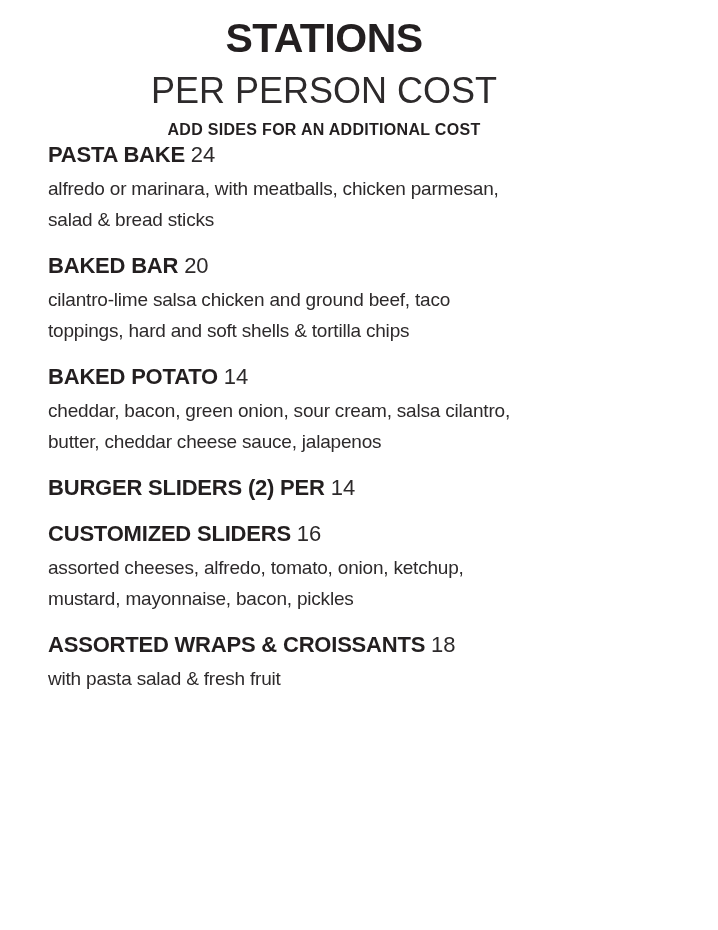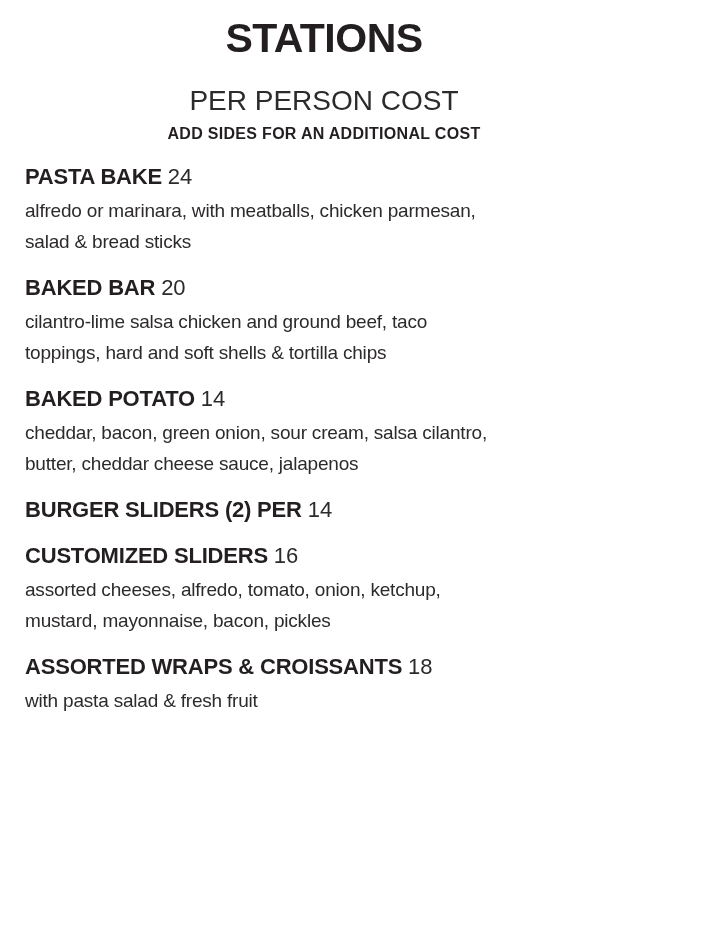--- a/index.html
+++ b/index.html
@@ -24,38 +24,37 @@
     padding-top: 16px;
   }
   .title {
     font-size: 41px;
     line-height: 44px;
     font-weight: 800;
     letter-spacing: -0.5px;
     color: #231f20;
   }
   .subtitle {
-    font-size: 28px;
+    font-size: 36px;
     line-height: 34px;
     font-weight: 400;
     letter-spacing: 0px;
-    margin-top: 24px;
+    margin-top: 14px;
     color: #2d2a2b;
   }
   .note {
     font-size: 16px;
     line-height: 20px;
     font-weight: 700;
     letter-spacing: 0.3px;
-    margin-top: 6px;
+    margin-top: 12px;
     color: #231f20;
   }
   .menu {
-    margin-top: 18px;
-    padding: 0 40px 0 25px;
+    padding: 0 40px 0 48px;
   }
   .item {
     margin-bottom: 16px;
   }
   .item-title {
     font-size: 22px;
     line-height: 30px;
     font-weight: 700;
     letter-spacing: -0.2px;
     margin-bottom: 3px;

